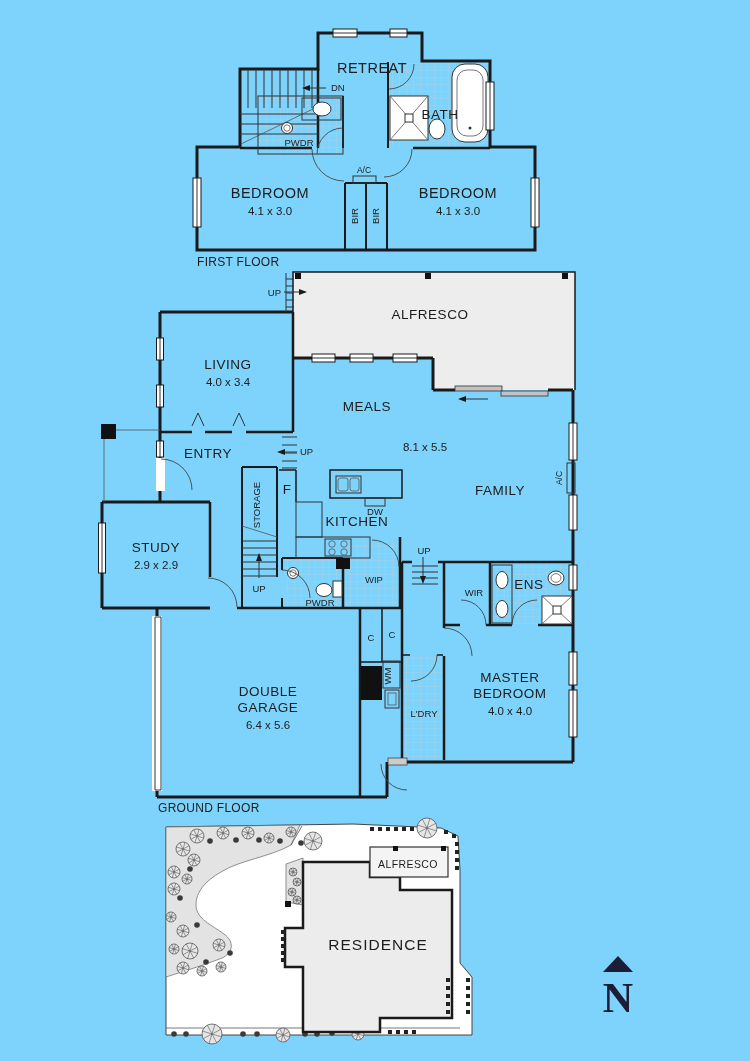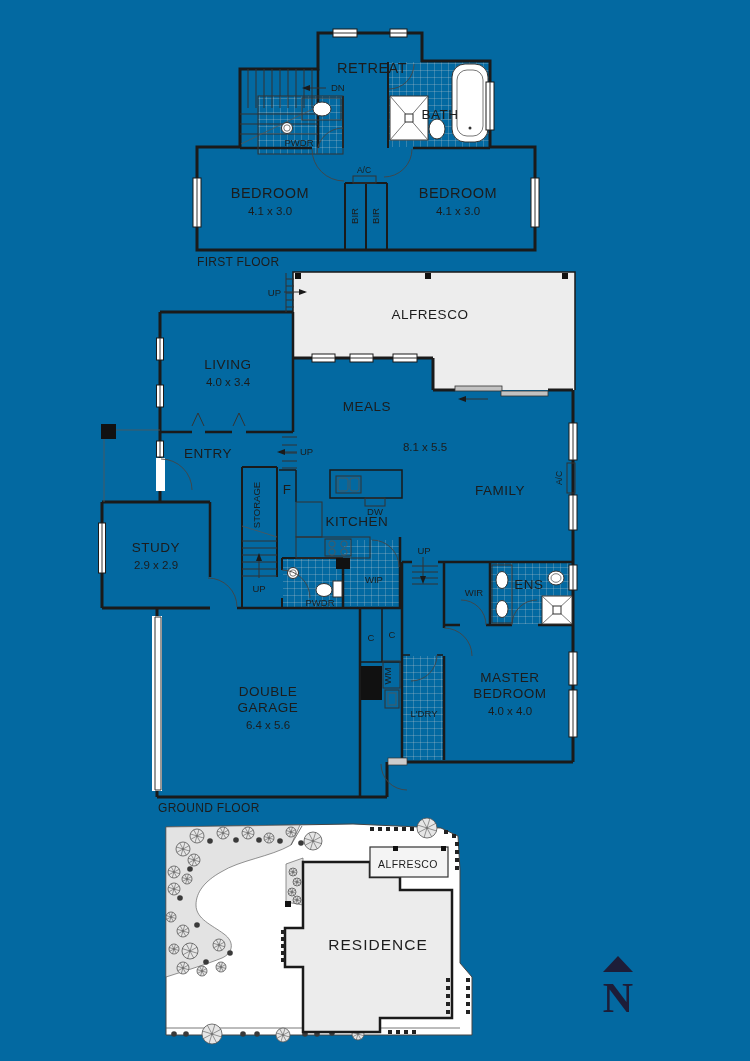--- a/index.html
+++ b/index.html
@@ -1,16 +1,16 @@
 <!DOCTYPE html>
 <html><head>
 <meta charset="utf-8">
 <style>
   html,body{margin:0;padding:0;background:#fff;}
-  .page{width:750px;height:1061px;background:#0369a1;position:relative;overflow:hidden;}
+  .page{width:750px;height:1061px;background:#7dd3fc;position:relative;overflow:hidden;}
   svg{display:block;}
   text{font-family:"Liberation Sans","DejaVu Sans",sans-serif;fill:#1c1c1c;}
   .room{font-size:13.5px;letter-spacing:.5px;}
   .room-lg{font-size:14.5px;letter-spacing:.5px;}
   .dims{font-size:11.5px;}
   .small{font-size:9.5px;}
   .tiny{font-size:8.5px;}
   .caption{font-size:12px;letter-spacing:.3px;}
   .site-room{font-size:10.5px;letter-spacing:.4px;}
   .residence{font-size:15.5px;letter-spacing:1px;}

